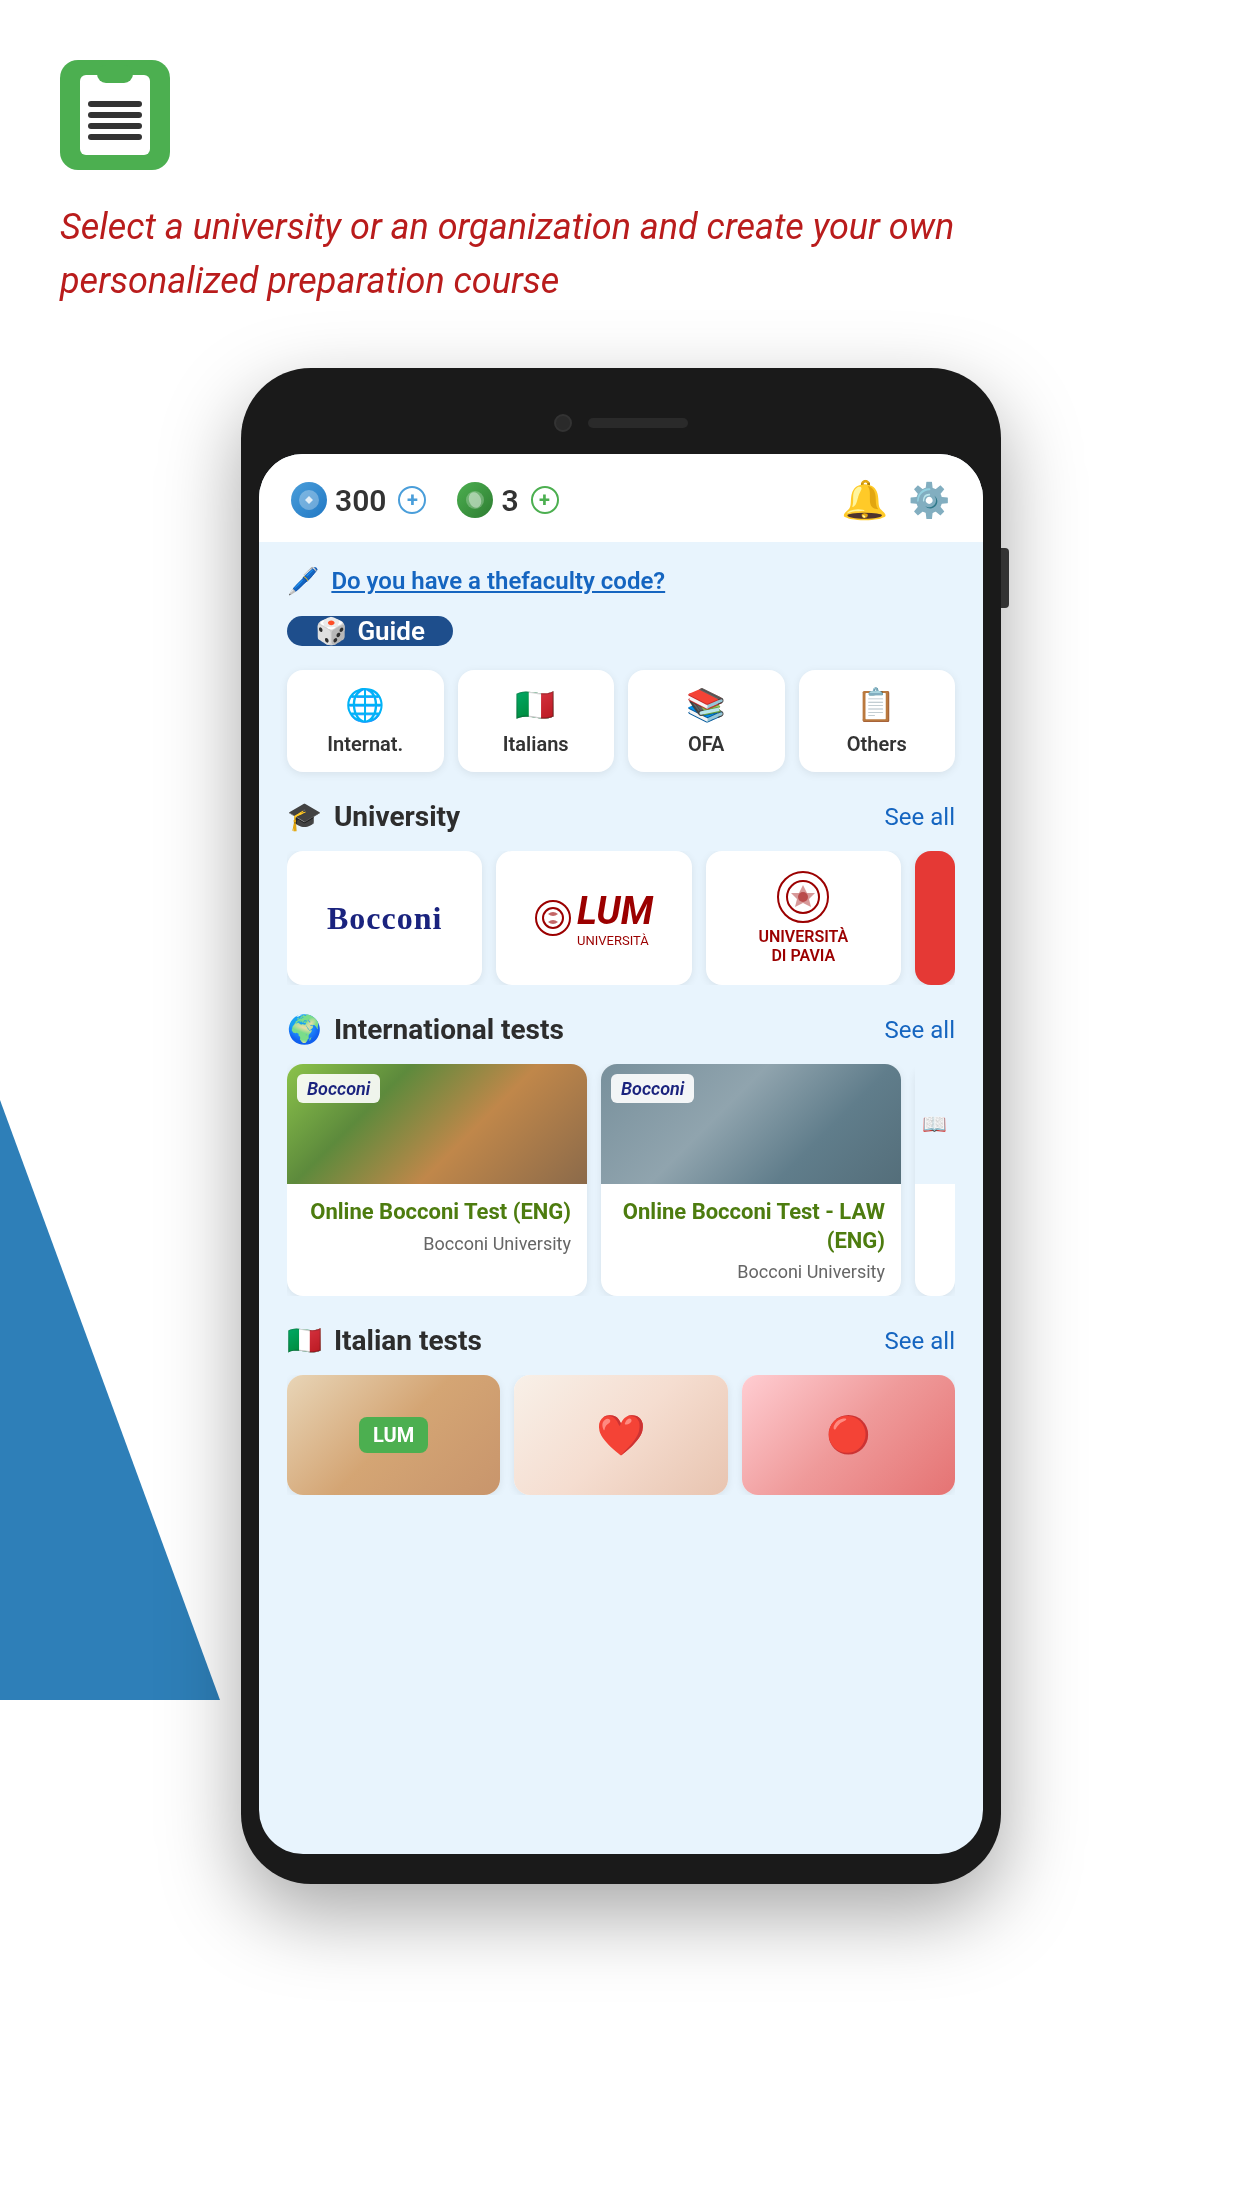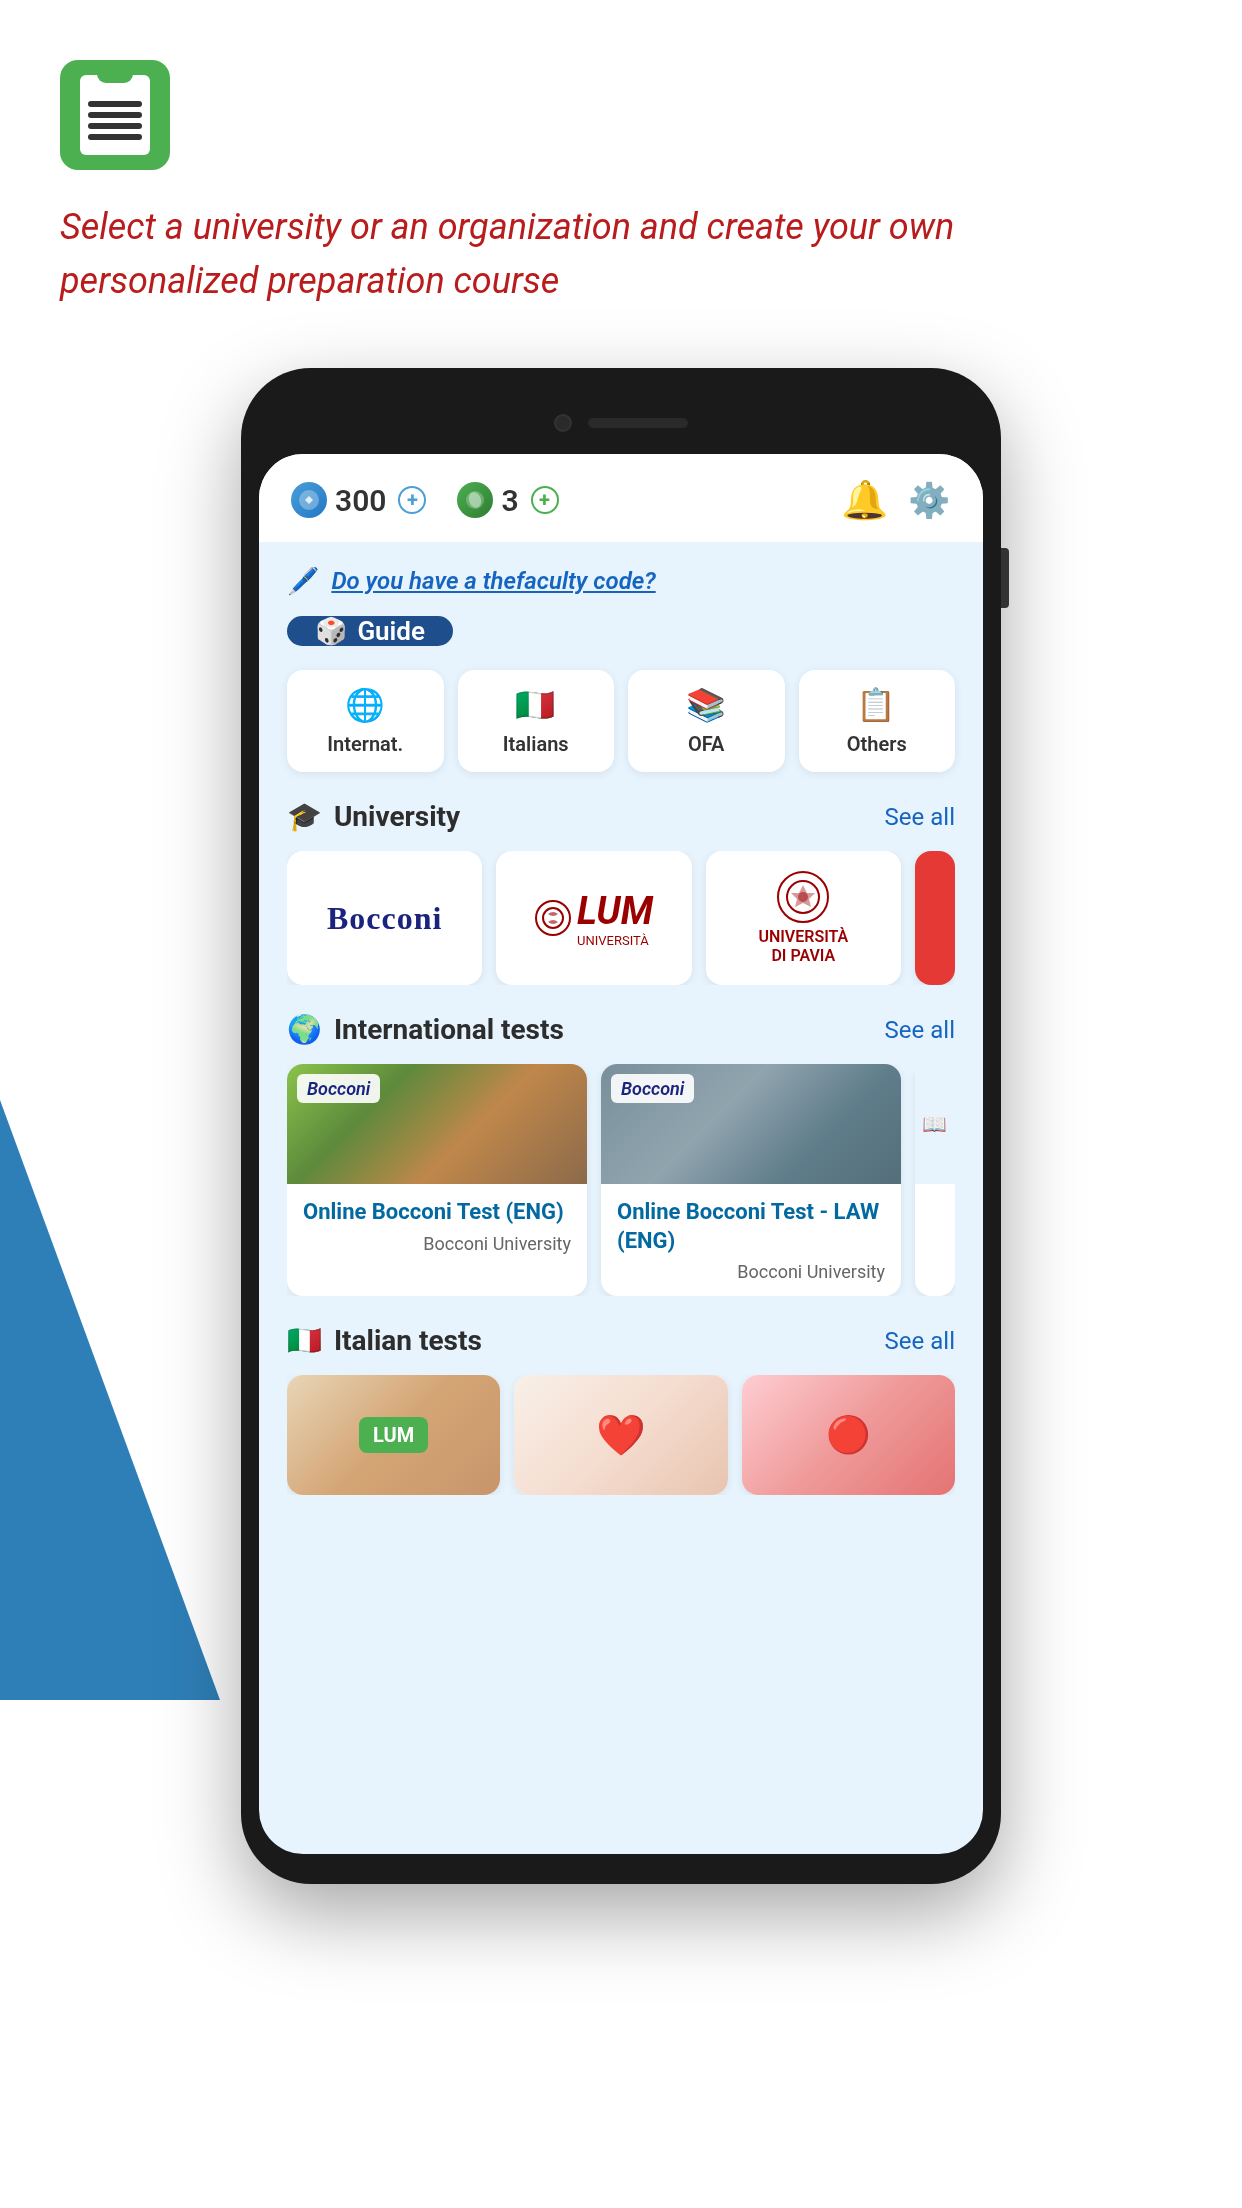--- a/index.html
+++ b/index.html
@@ -248,21 +248,20 @@
 
     .faculty-icon {
       font-size: 26px;
     }
 
     .faculty-link {
       color: #1565c0;
       font-size: 24px;
       font-weight: 600;
       text-decoration: underline;
-      font-style: italic;
     }
 
     
     .search-row {
       display: flex;
       gap: 14px;
       margin-bottom: 24px;
     }
 
     .search-box {
@@ -493,23 +492,24 @@
       font-style: italic;
     }
 
     .test-card-body {
       padding: 14px 16px;
     }
 
     .test-card-title {
       font-size: 22px;
       font-weight: 700;
-      color: #0369a1;
+      color: #4d7c0f;
       line-height: 1.3;
       margin-bottom: 6px;
+      text-align: right;
     }
 
     .test-card-sub {
       font-size: 18px;
       color: #666;
       text-align: right;
     }
 
     
     .italian-section {

